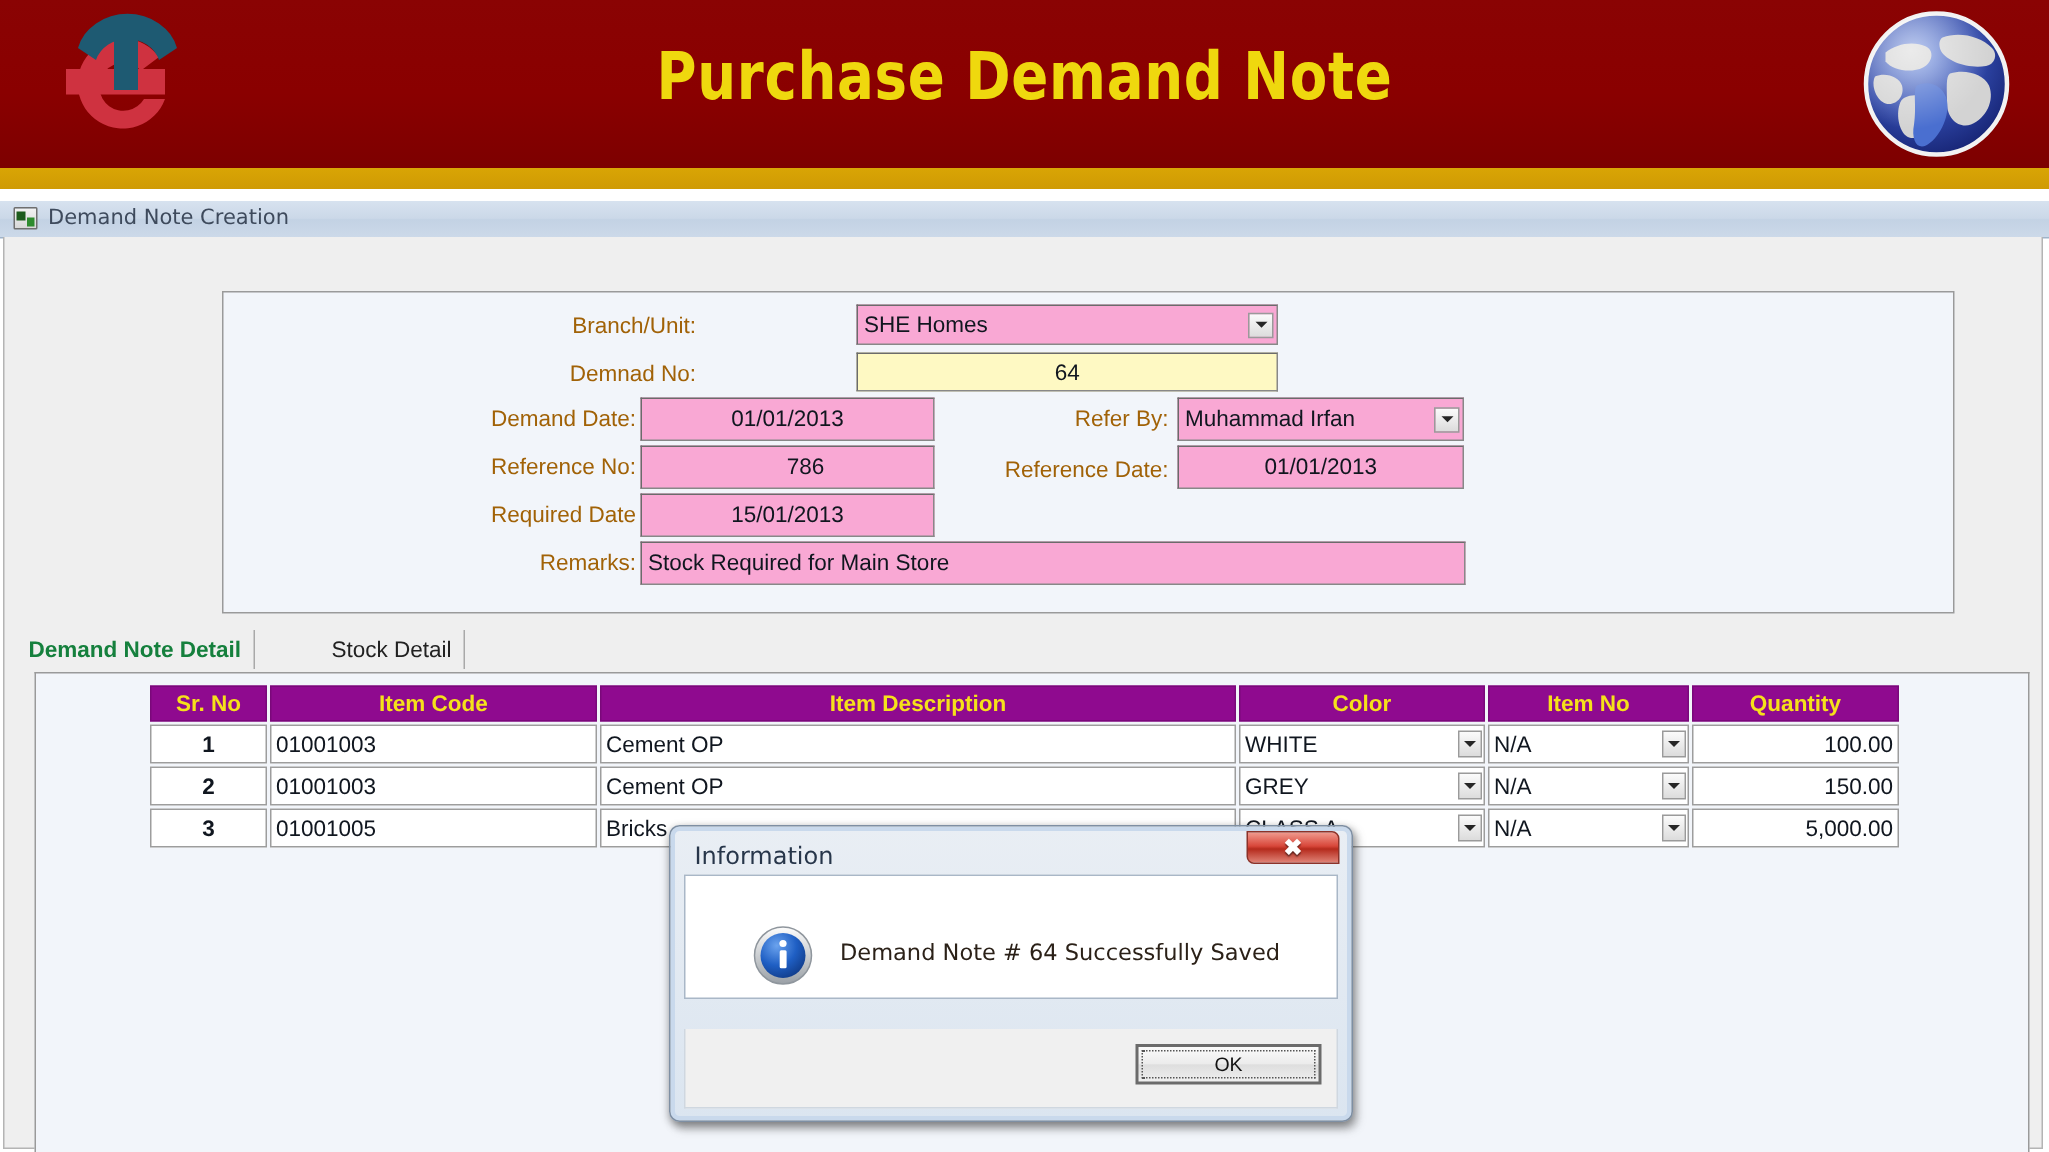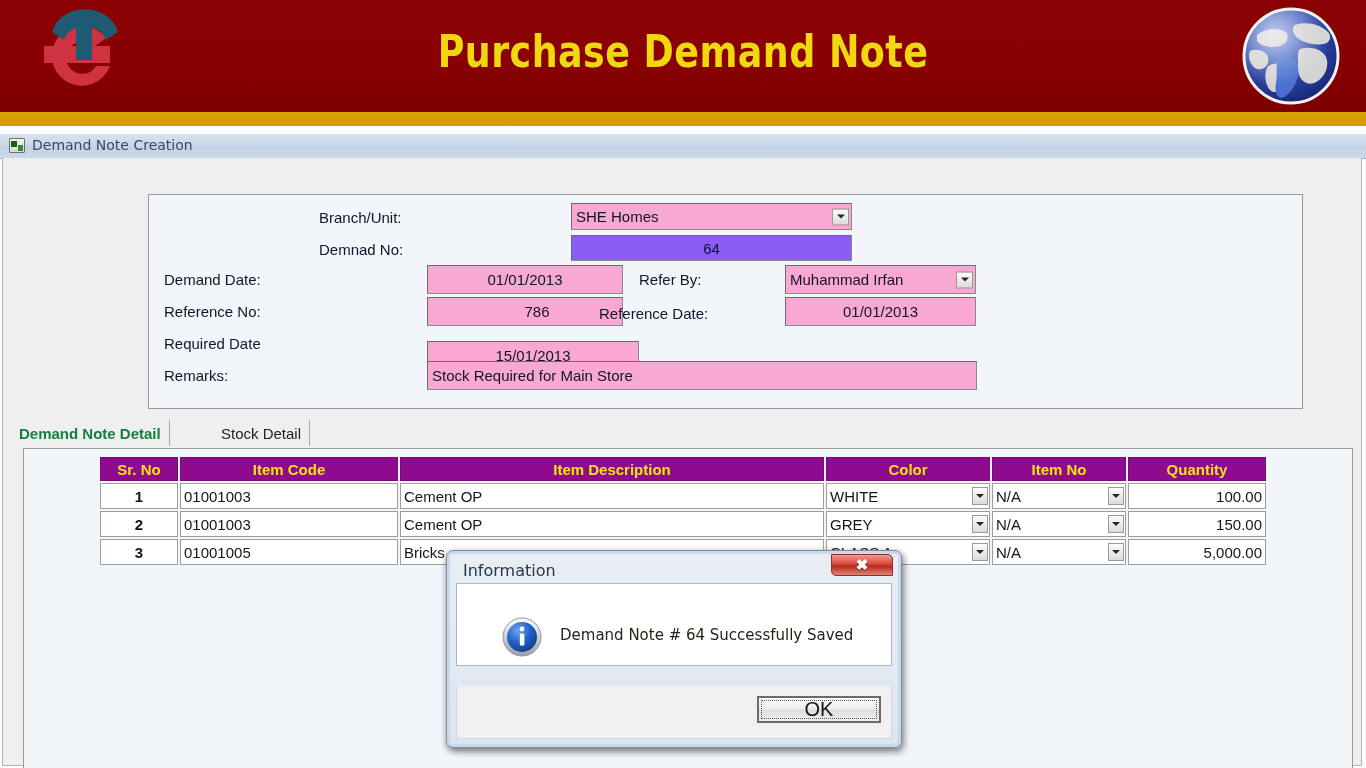--- a/index.html
+++ b/index.html
@@ -85,37 +85,37 @@
   .header-panel {
     position: absolute; left: 145px; top: 36px;
     width: 1155px; height: 215px;
     background: #f2f5fa;
     border: 1px solid #9a9a9a;
     box-sizing: border-box;
   }
 
   .fld-label {
     position: absolute;
-    font-size: 15px; color: #0f172a;
-    text-align: left;
+    font-size: 15px; color: #a16207;
+    text-align: right;
     font-family: "Liberation Sans", sans-serif;
     white-space: nowrap;
   }
   .fld-box {
     position: absolute;
     background: #f9a8d4;
     border: 1px solid #888888;
     border-top-color: #6b6b6b; border-left-color: #6b6b6b;
     box-sizing: border-box;
     font-size: 15px; color: #10161f;
     font-family: "Liberation Sans", sans-serif;
     line-height: 1;
     display: flex; align-items: center;
   }
-  .fld-box.readonly { background: #8b5cf6; }
+  .fld-box.readonly { background: #fef9c3; }
   .fld-box .txt { padding-left: 4px; }
   .fld-box .txt.center { width: 100%; text-align: center; padding-left: 0; }
 
   .combo-arrow {
     position: absolute; right: 2px; top: 50%;
     transform: translateY(-50%);
     width: 17px; height: 17px;
     background: linear-gradient(to bottom, #fbfbfb, #dcdcdc);
     border: 1px solid #9a9a9a;
     box-sizing: border-box;
@@ -255,21 +255,21 @@
     background: linear-gradient(to bottom, #fbfbfb 0%, #ececec 48%, #dedede 52%, #efefef 100%);
     border: 2px solid #6b6b6b;
     box-sizing: border-box;
     display: flex; align-items: center; justify-content: center;
   }
   .ok-button .inner {
     position: absolute; left: 2px; top: 2px; right: 2px; bottom: 2px;
     border: 1px dotted #555555;
   }
   .ok-button .lbl {
-    font-size: 20px; color: #141414; position: relative;
+    font-size: 13px; color: #141414; position: relative;
     font-family: "Liberation Sans", sans-serif;
   }
 </style>
 </head>
 <body>
 
 <div id="app">
 
   <div class="banner">
 
@@ -349,21 +349,21 @@
         <div class="fld-box" style="left:278px; top:102px; width:196px; height:29px;padding-left:24px;">
           <span class="txt center">786</span>
         </div>
 
         <div class="fld-label" style="left:450px; top:110px; width:180px;">Reference Date:</div>
         <div class="fld-box" style="left:636px; top:102px; width:191px; height:29px;">
           <span class="txt center">01/01/2013</span>
         </div>
 
         <div class="fld-label" style="left:15px; top:140px; width:260px;">Required Date</div>
-        <div class="fld-box" style="left:278px; top:134px; width:212px; height:29px;margin-top:12px;">
+        <div class="fld-box" style="left:278px; top:134px; width:196px; height:29px;">
           <span class="txt center">15/01/2013</span>
         </div>
 
         <div class="fld-label" style="left:15px; top:172px; width:260px;">Remarks:</div>
         <div class="fld-box" style="left:278px; top:166px; width:550px; height:29px;">
           <span class="txt">Stock Required for Main Store</span>
         </div>
       </div>
 
       <div class="tabs">

